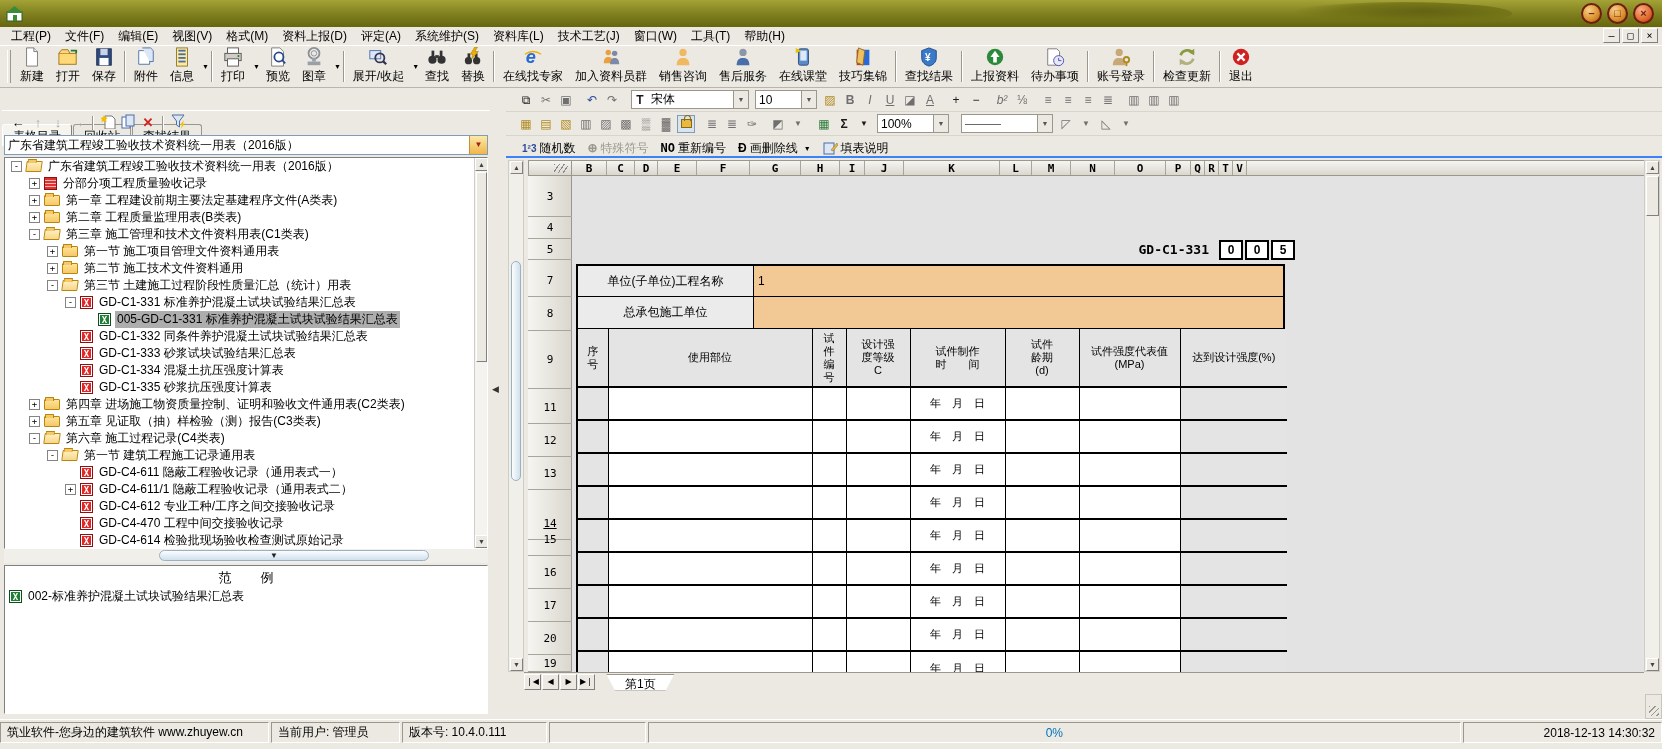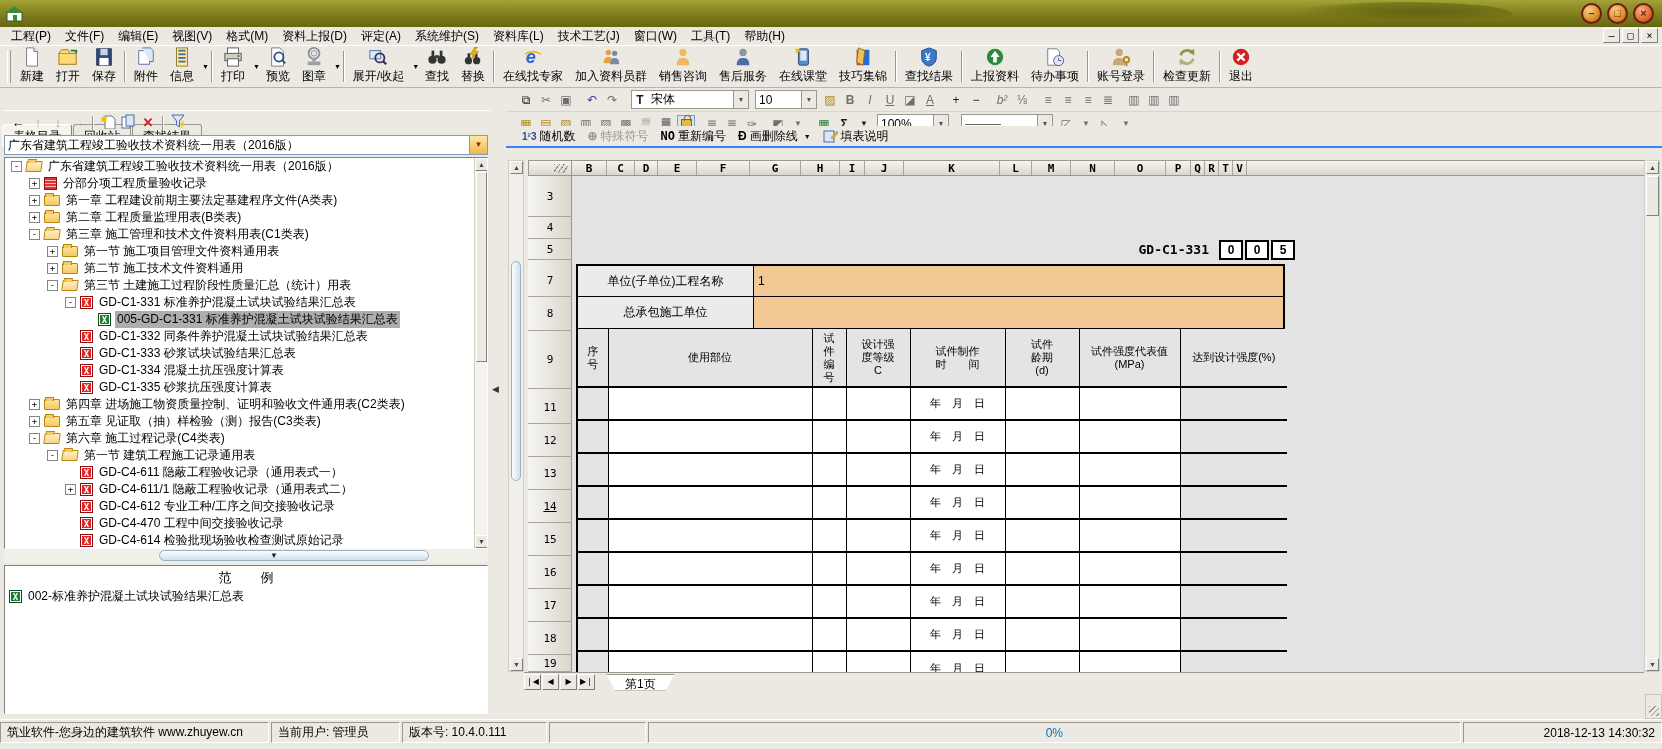--- a/index.html
+++ b/index.html
@@ -86,21 +86,21 @@
   .exitem { display:flex; align-items:center; height:18px; padding-left:4px; }
 
   
   .splitter { position:absolute; left:490px; top:88px; width:16px; height:628px; background:#ECE9E2; }
   .split-arrow { position:absolute; left:2px; top:296px; font-size:9px; color:#333; }
 
   
   .fmtrow { position:absolute; left:506px; width:1156px; background:#ECE9E2; display:flex; align-items:center; }
   .fmt1 { top:88px; height:24px; border-bottom:1px solid #d8d5cc; }
   .fmt2 { top:112px; height:24px; border-bottom:1px solid #d8d5cc; }
-  .fmt3 { top:126px; height:22px; border-bottom:2px solid #3b82f6; }
+  .fmt3 { top:140px; height:22px; border-bottom:6px solid #3b82f6; }
   .mi { min-width:18px; height:18px; display:flex; align-items:center; justify-content:center; color:#6f6f6f;
     font-size:12px; margin:0 1px; }
   .mi.on { color:#1a1a1a; }
   .mi.pressed { background:#d8e4f0; border:1px solid #7F9DB9; }
   .combo { height:19px; background:#fff; border:1px solid #9a978d; display:flex; align-items:center; margin:0 3px; }
   .combo .cval { flex:1; padding:0 3px; white-space:nowrap; overflow:hidden; color:#555; }
   .combo .ca { width:15px; height:100%; background:#ECE9E2; border-left:1px solid #9a978d; font-size:7px; color:#555;
     display:flex; align-items:center; justify-content:center; }
   .lockico { width:11px; height:9px; background:#E8B840; border:1px solid #8a6a10; position:relative; }
   .lockico::before { content:""; position:absolute; left:2px; top:-5px; width:5px; height:5px; border:1.5px solid #8a6a10;
@@ -732,25 +732,25 @@
   <div class="rowhdrs">
     <div class="rh" style="top:1px;height:40px;">3</div>
     <div class="rh" style="top:41px;height:22px;">4</div>
     <div class="rh" style="top:63px;height:21px;">5</div>
     <div class="rh" style="top:88px;height:33px;">7</div>
     <div class="rh" style="top:121px;height:34px;">8</div>
     <div class="rh" style="top:155px;height:58px;">9</div>
     <div class="rh" style="top:215px;height:33px;">11</div>
     <div class="rh" style="top:248px;height:33px;">12</div>
     <div class="rh" style="top:281px;height:33px;">13</div>
-    <div class="rh" style="top:314px;height:33px;text-decoration:underline;">14</div>
+    <div class="rh" style="top:331px;height:33px;text-decoration:underline;">14</div>
     <div class="rh" style="top:347px;height:33px;">15</div>
     <div class="rh" style="top:380px;height:33px;">16</div>
     <div class="rh" style="top:413px;height:33px;">17</div>
-    <div class="rh" style="top:446px;height:33px;">18</div>
+    <div class="rh" style="top:446px;height:33px;">20</div>
     <div class="rh" style="top:479px;height:17px;">19</div>
   </div>
 
   <div class="canvas">
     <div class="coderow">
       <span class="codetext">GD-C1-331</span>
       <span class="codebox" style="left:629px;">0</span>
       <span class="codebox" style="left:655px;">0</span>
       <span class="codebox" style="left:681px;">5</span>
     </div>

